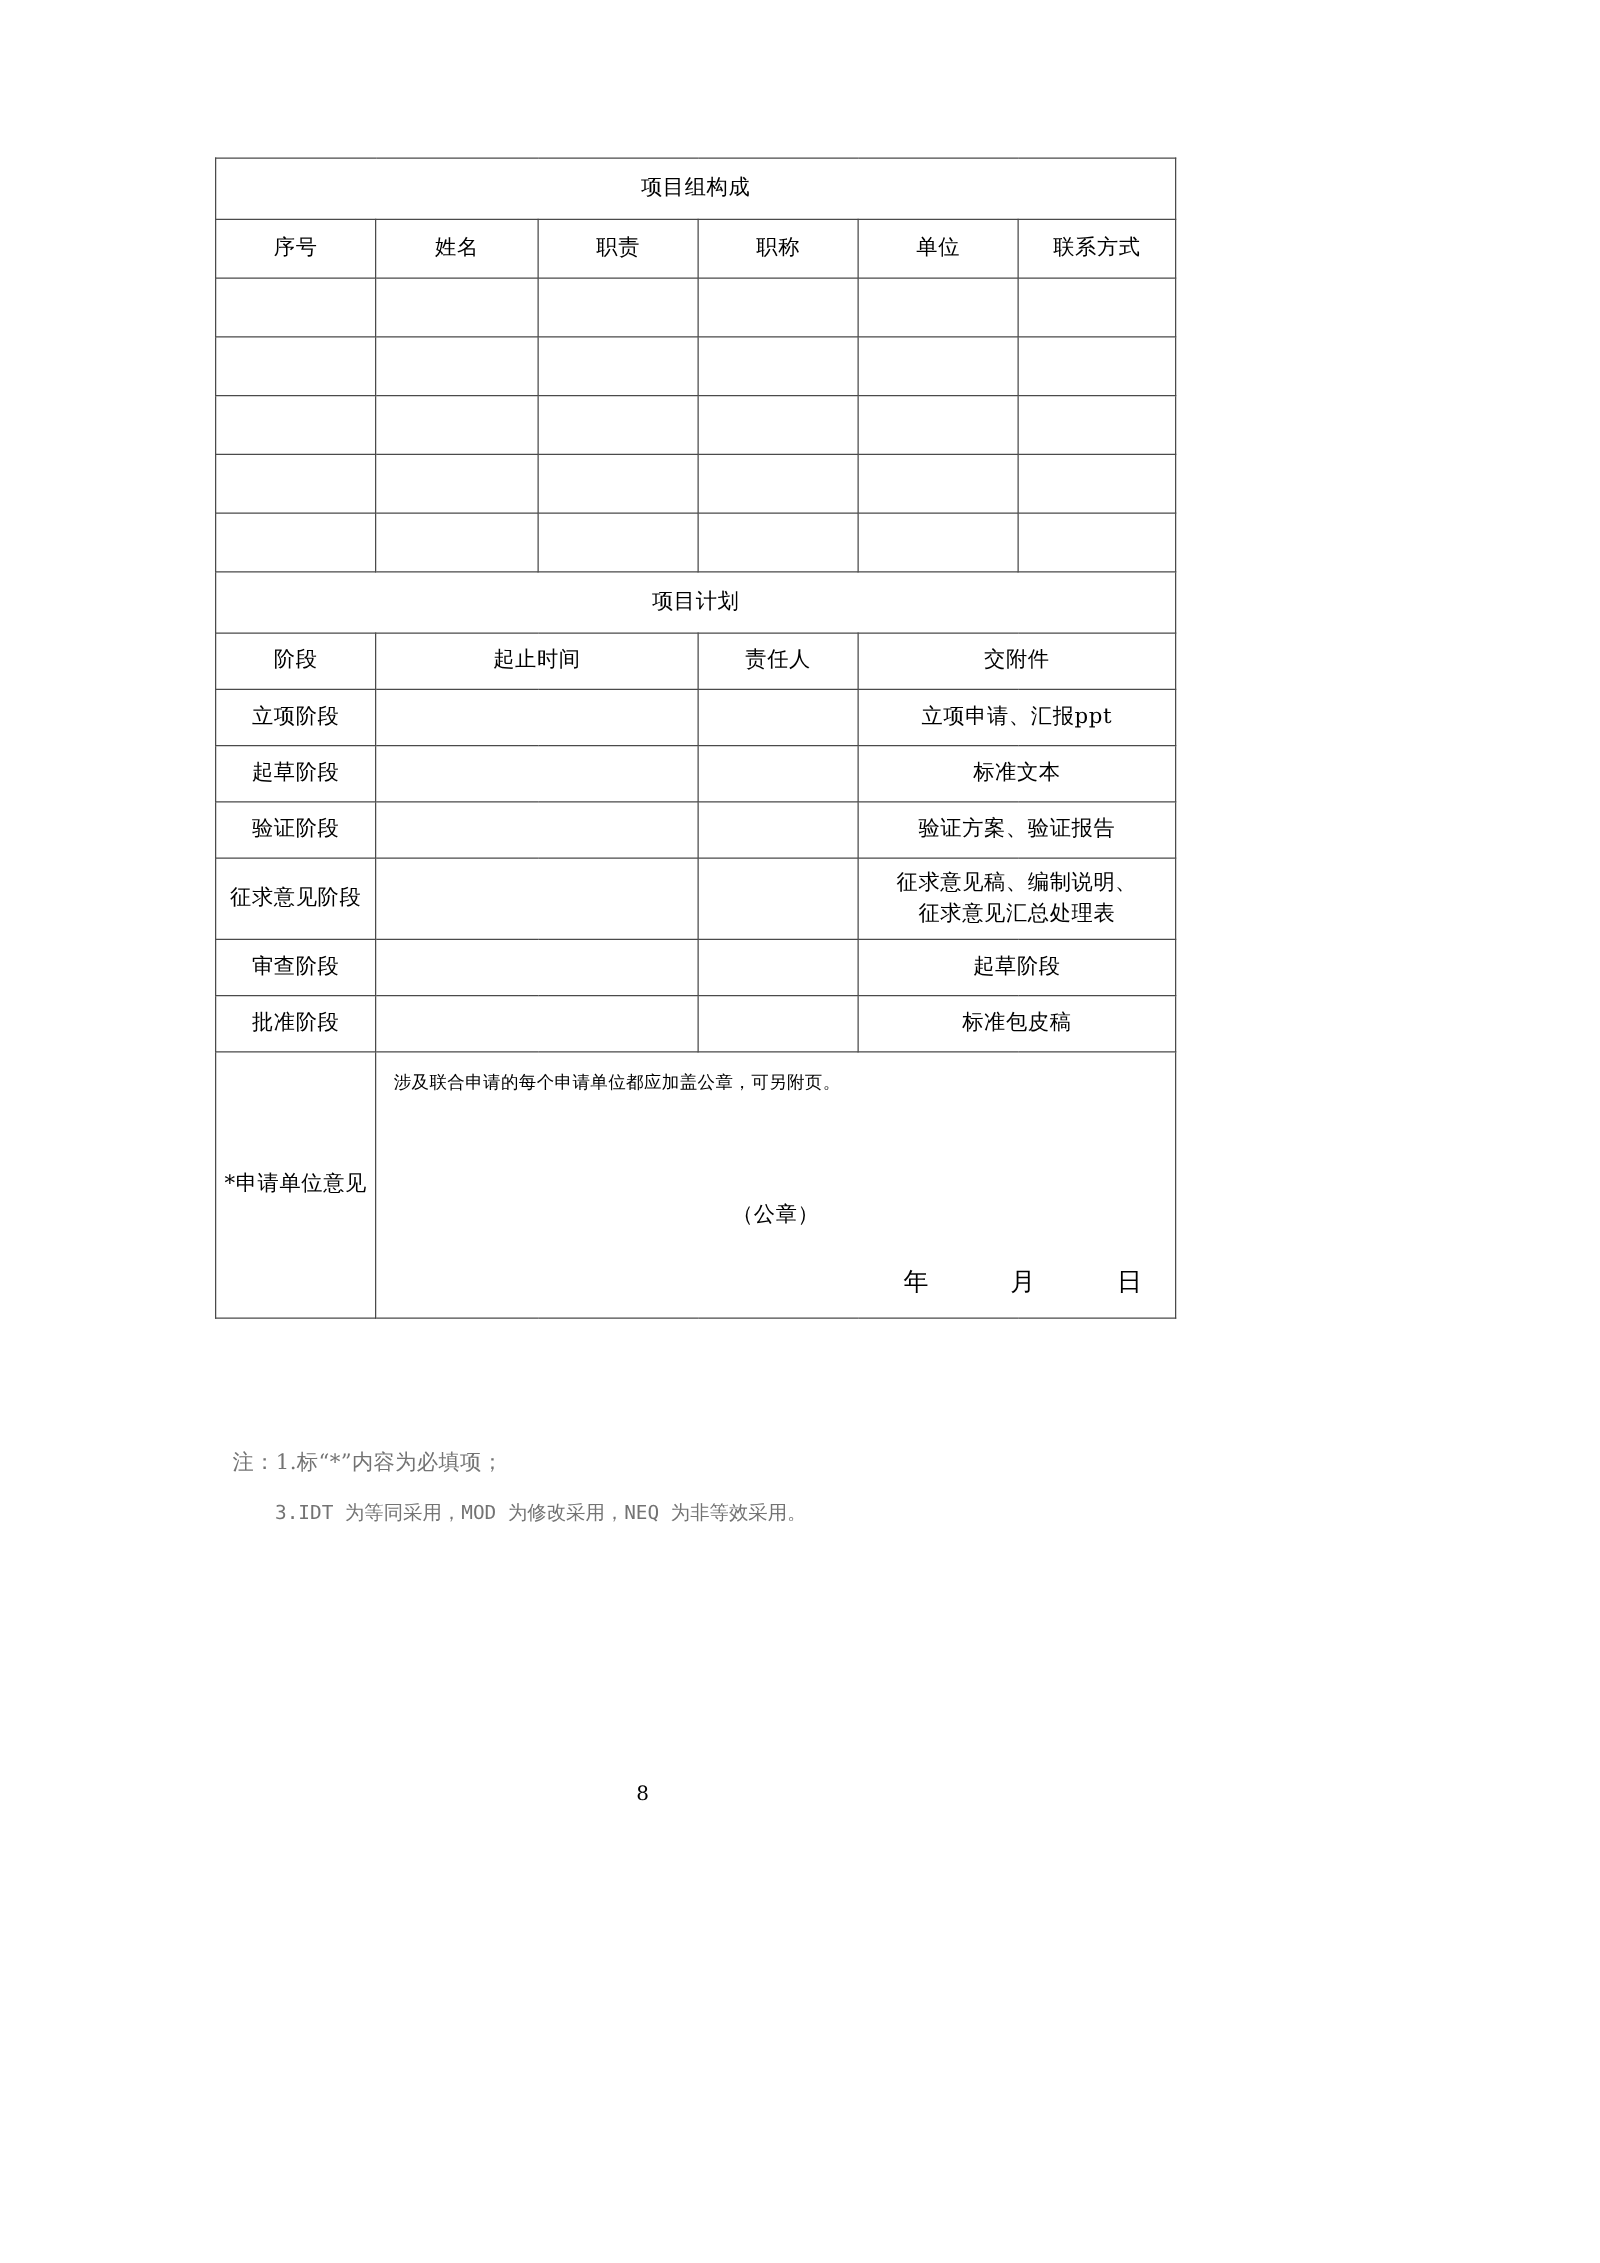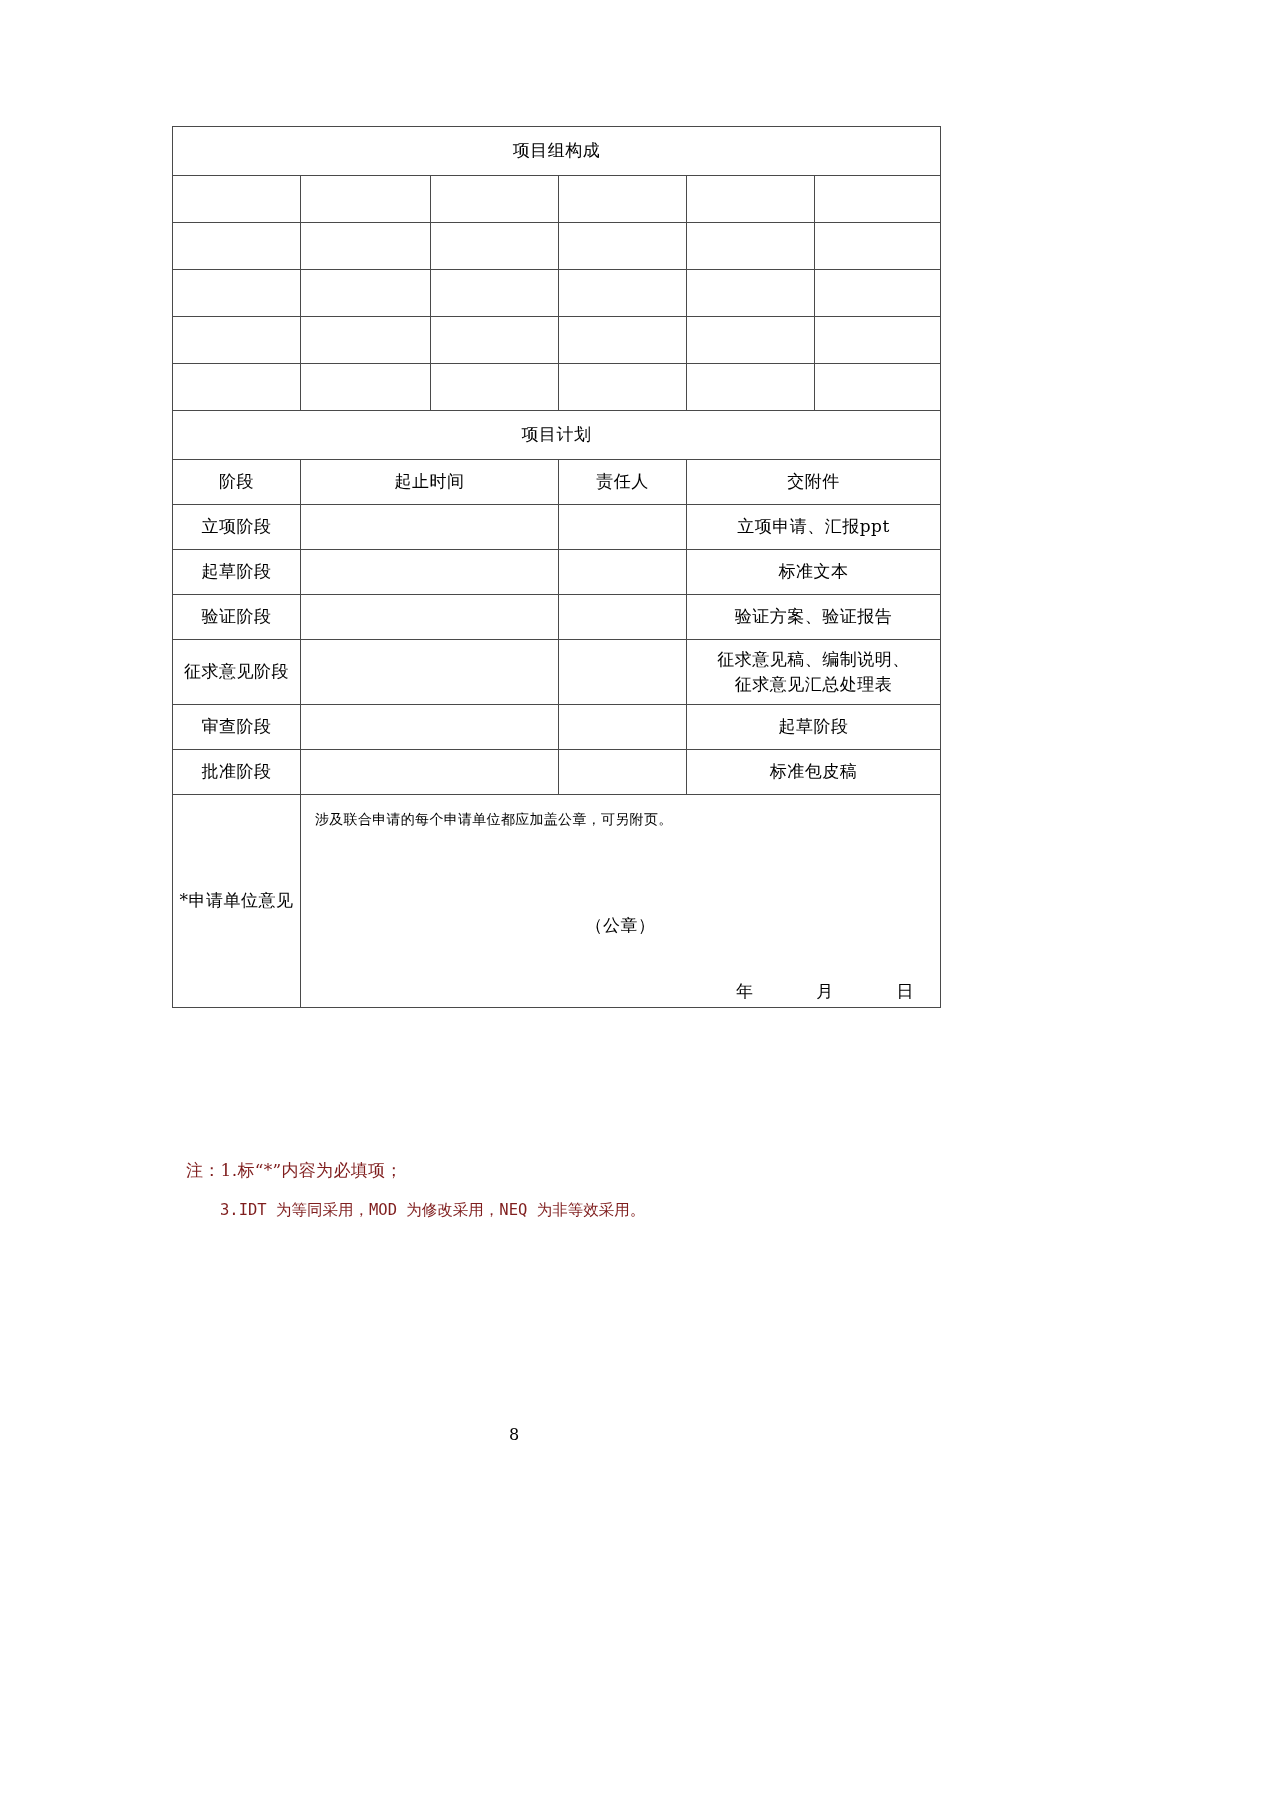--- a/index.html
+++ b/index.html
@@ -107,39 +107,38 @@
     position: absolute;
     left: 0;
     right: 0;
     top: 118px;
     font-size: 17px;
     letter-spacing: 0.5px;
   }
   .date-line {
     position: absolute;
     right: 26px;
-    top: 184px;
-    font-size: 17px;
+    top: 168px;
+    font-size: 20px;
     letter-spacing: 0.5px;
-    font-family: Liberation Serif, serif;
   }
   .date-line span { display: inline-block; }
   .date-line .y { margin-right: 58px; }
   .date-line .m { margin-right: 58px; }
 
   
   .notes {
     position: absolute;
     left: 186px;
     top: 1162px;
     width: 900px;
     font-family: "DejaVu Serif", "Liberation Serif", serif;
     font-size: 17px;
     line-height: 1;
-    color: #7f1d1d;
+    color: #737373;
   }
   .note-line-1 {
     margin: 0 0 24px 0;
     letter-spacing: 0.3px;
   }
   .note-indent {
     margin: 0 0 6px 0;
     padding-left: 34px;
     letter-spacing: 0.3px;
     font-family: "DejaVu Serif", "Liberation Serif", serif;
@@ -177,20 +176,28 @@
         <col style="width:128px">
         <col style="width:128px">
         <col style="width:126px">
       </colgroup>
       <tbody>
 
         <tr>
           <td class="section-title" colspan="6">项目组构成</td>
         </tr>
 
+        <tr class="hdr-row">
+          <td>序号</td>
+          <td>姓名</td>
+          <td>职责</td>
+          <td>职称</td>
+          <td>单位</td>
+          <td>联系方式</td>
+        </tr>
 
         <tr class="blank-row">
           <td></td>
           <td></td>
           <td></td>
           <td></td>
           <td></td>
           <td></td>
         </tr>
         <tr class="blank-row">

